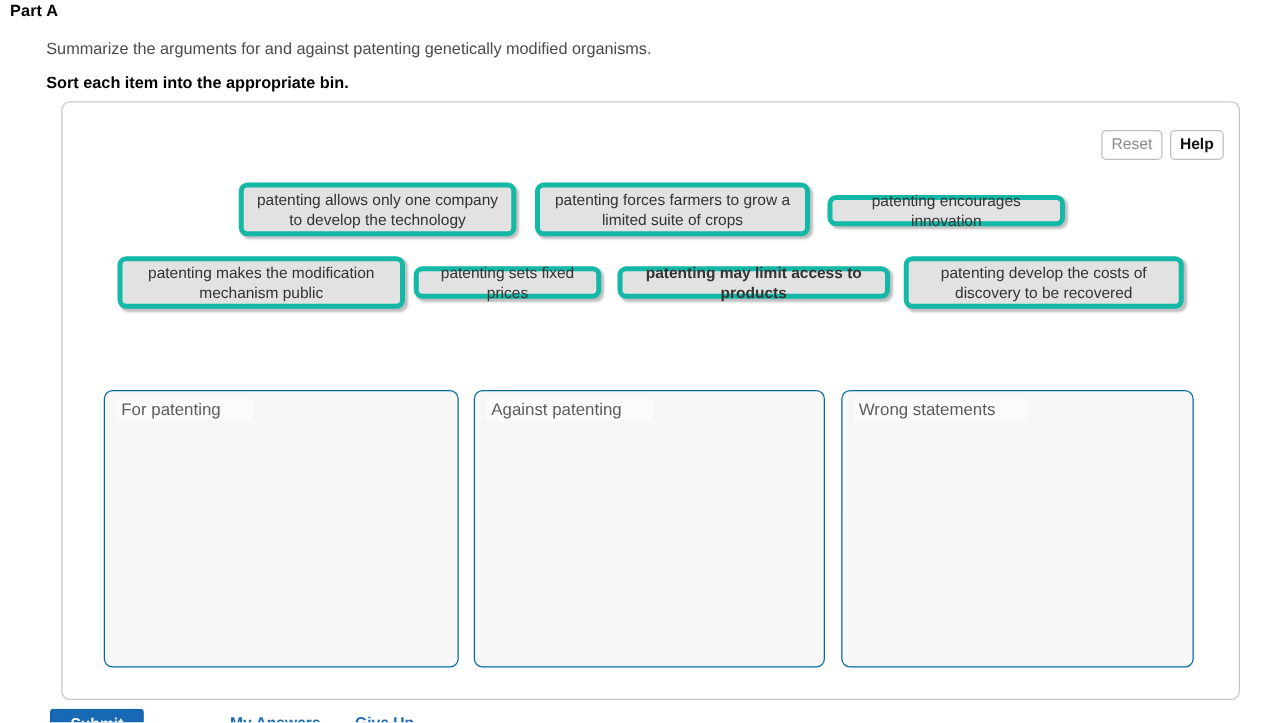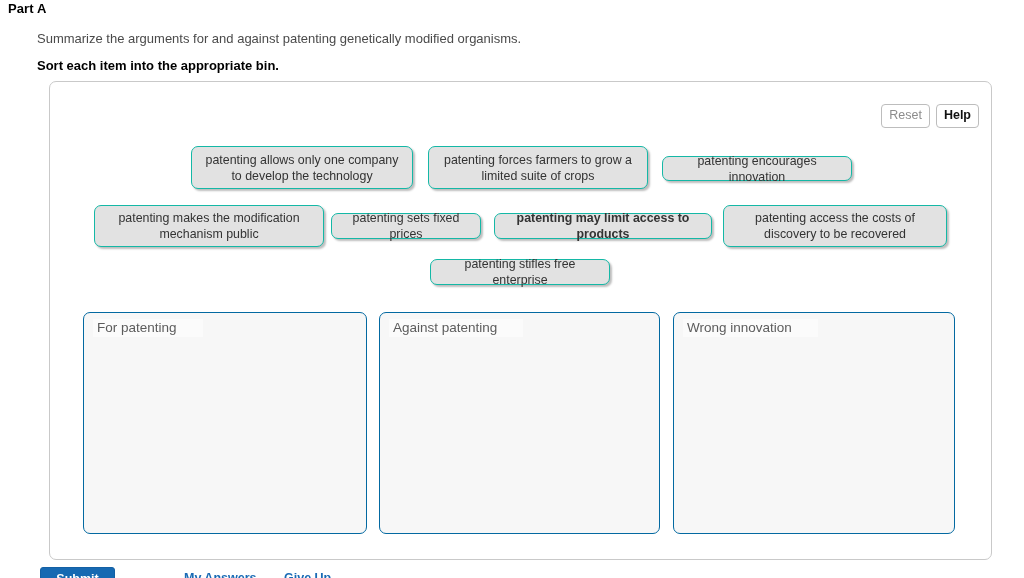--- a/index.html
+++ b/index.html
@@ -79,21 +79,21 @@
     white-space: nowrap;
   }
   .tool-btn.reset { color: #8c8c8c; }
   .tool-btn.help  { color: #111111; font-weight: 600; }
 
   
   .tile {
     position: absolute;
     box-sizing: border-box;
     background: #e2e2e2;
-    border: 1px solid #14b8a6;
+    border: 4px solid #14b8a6;
     border-radius: 7px;
     box-shadow: 2px 2px 2px rgba(0,0,0,0.26);
     color: #333333;
     font-size: 12.4px;
     line-height: 16px;
     text-align: center;
     display: flex;
     align-items: center;
     justify-content: center;
     padding: 2px 8px;
@@ -183,34 +183,33 @@
   <div class="tile" style="left:378px; top:64px; width:220px; height:43px;">patenting forces farmers to grow a limited suite of crops</div>
 
   <div class="tile" style="left:612px; top:74px; width:190px; height:25px;">patenting encourages innovation</div>
 
   <div class="tile" style="left:44px; top:123px; width:230px; height:42px;">patenting makes the modification mechanism public</div>
 
   <div class="tile" style="left:281px; top:131px; width:150px; height:26px;">patenting sets fixed prices</div>
 
   <div class="tile" style="left:444px; top:131px; width:218px; height:26px;font-weight:bold;">patenting may limit access to products</div>
 
-  <div class="tile" style="left:673px; top:123px; width:224px; height:42px;">patenting access the costs of discovery to be recovered</div>
-
-  <div class="tile" style="left:380px; top:177px; width:180px; height:26px;">patenting stifles free enterprise</div>
+  <div class="tile" style="left:673px; top:123px; width:224px; height:42px;">patenting develop the costs of discovery to be recovered</div>
+
 
   <div class="bin" style="left:33px; width:284px;">
     <div class="bin-label">For patenting</div>
   </div>
 
   <div class="bin" style="left:329px; width:281px;">
     <div class="bin-label">Against patenting</div>
   </div>
 
   <div class="bin" style="left:623px; width:282px;">
-    <div class="bin-label">Wrong innovation</div>
+    <div class="bin-label">Wrong statements</div>
   </div>
 
 </div>
 
 <div id="footer-row">
   <div id="submit-button">Submit</div>
   <a id="my-answers-link" class="footer-link">My Answers</a>
   <a id="give-up-link" class="footer-link">Give Up</a>
 </div>
 

